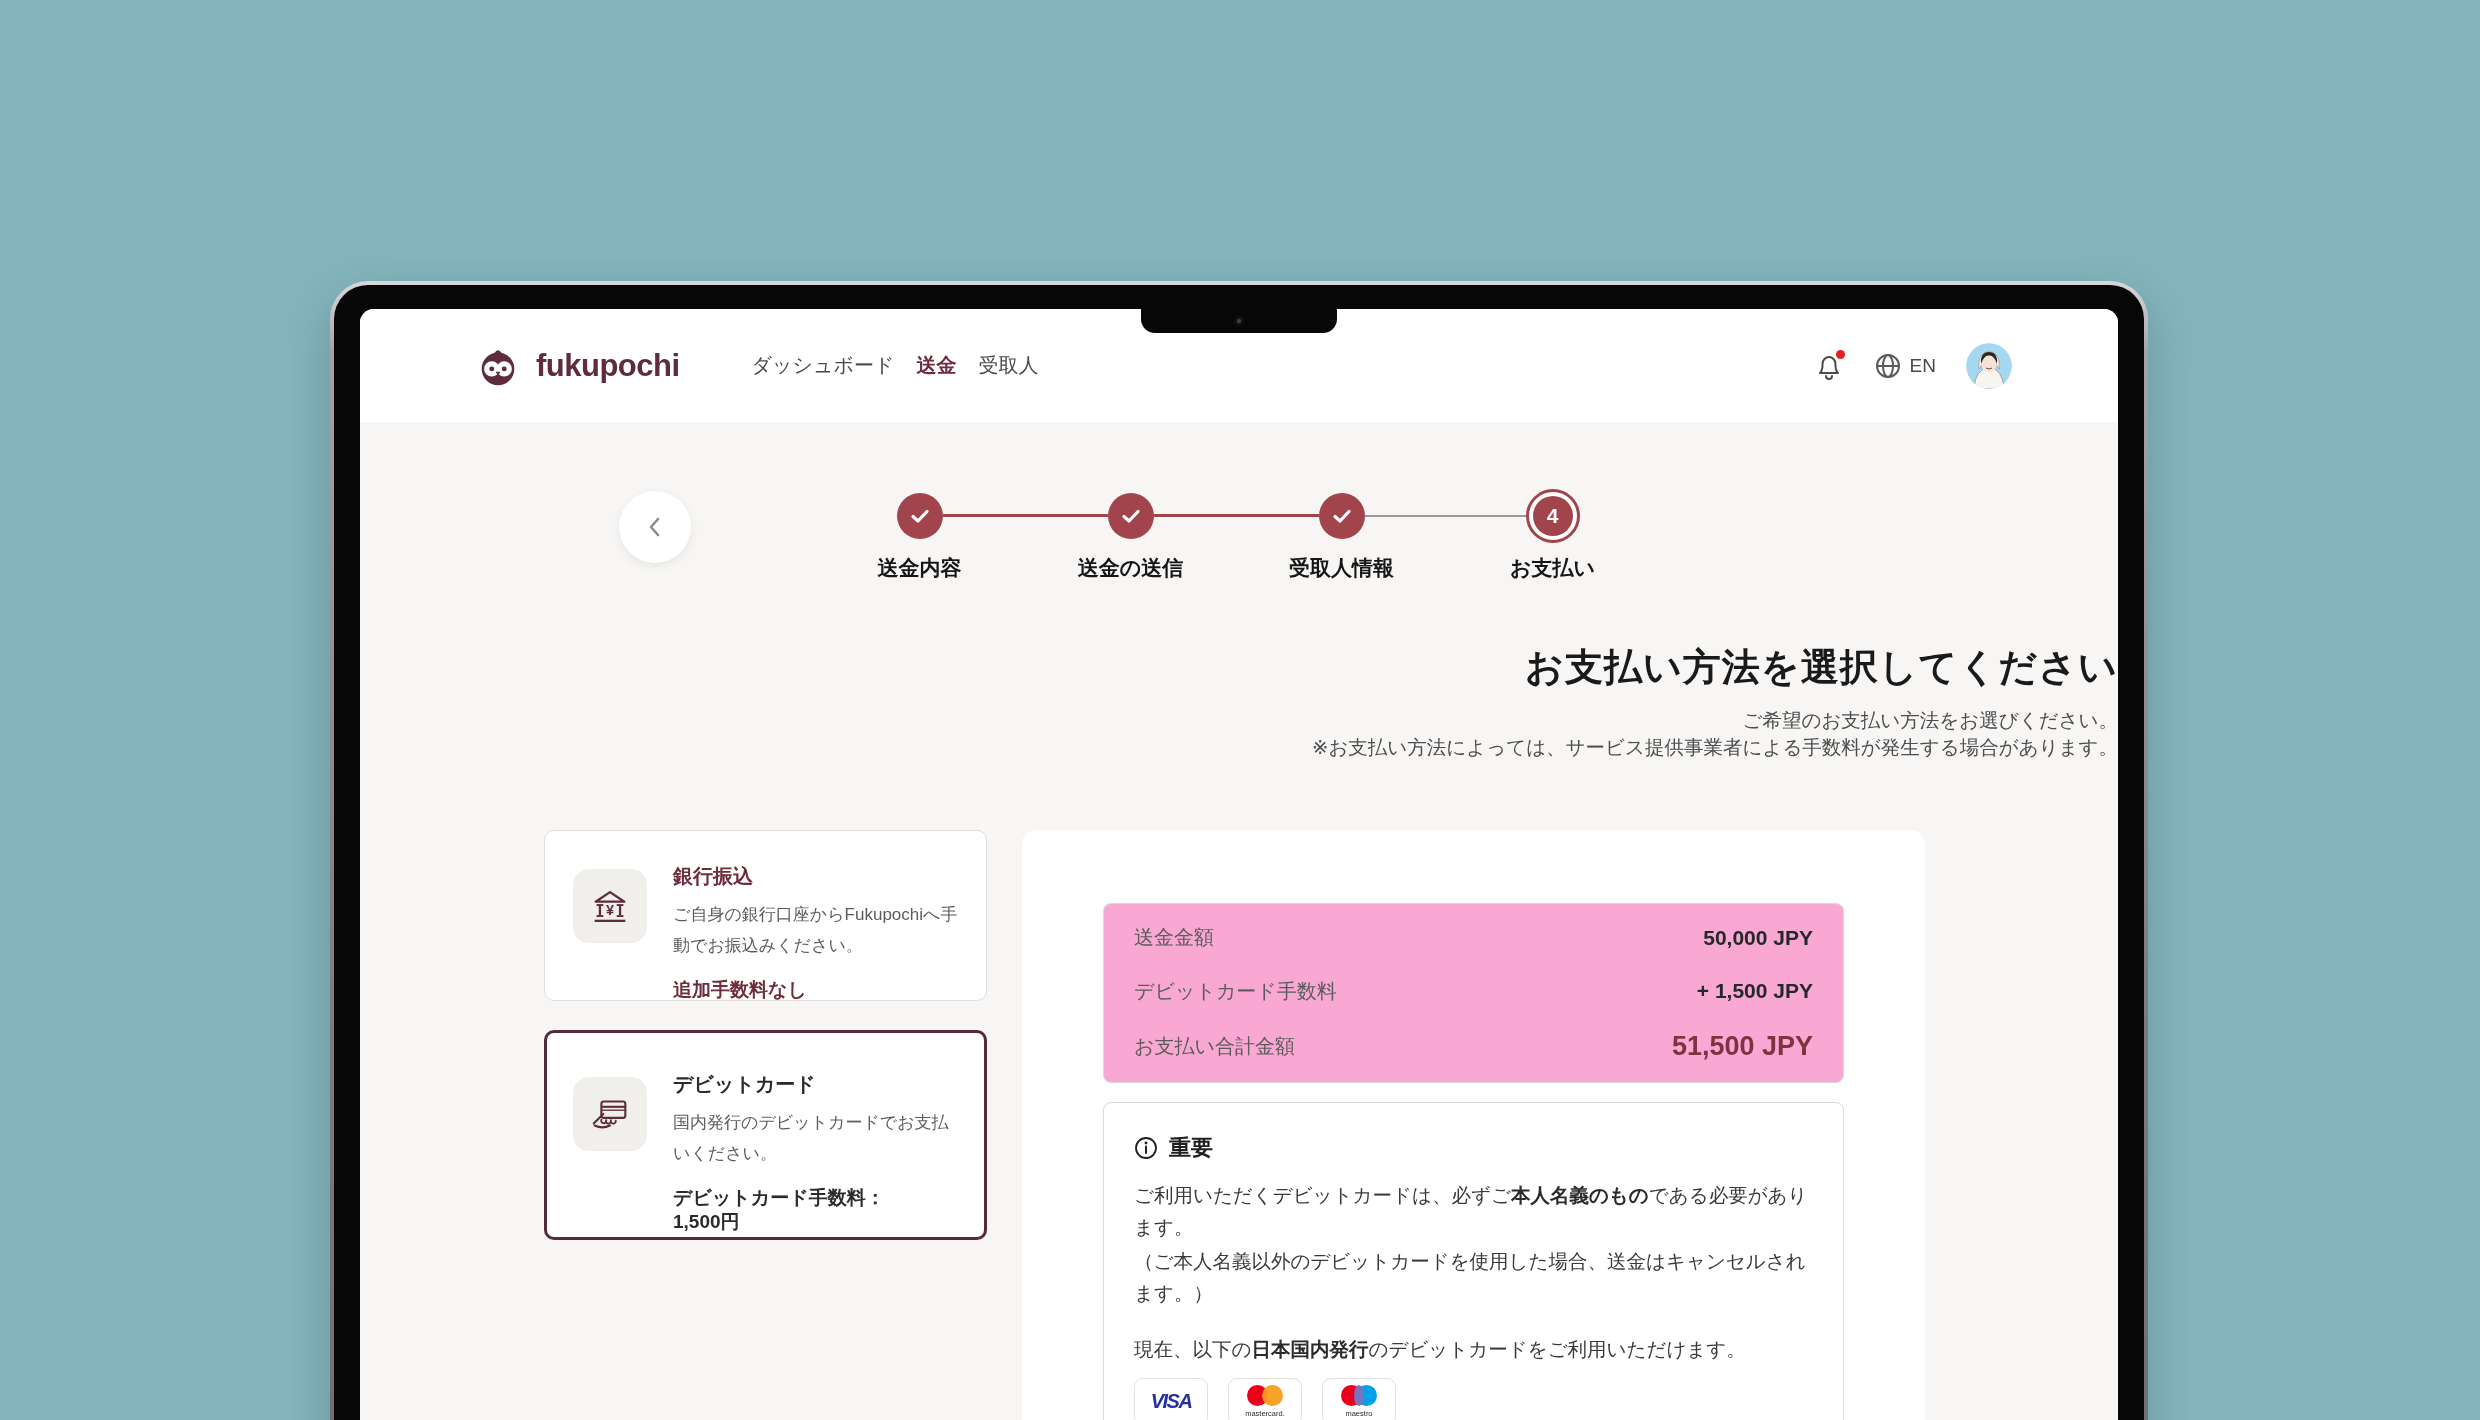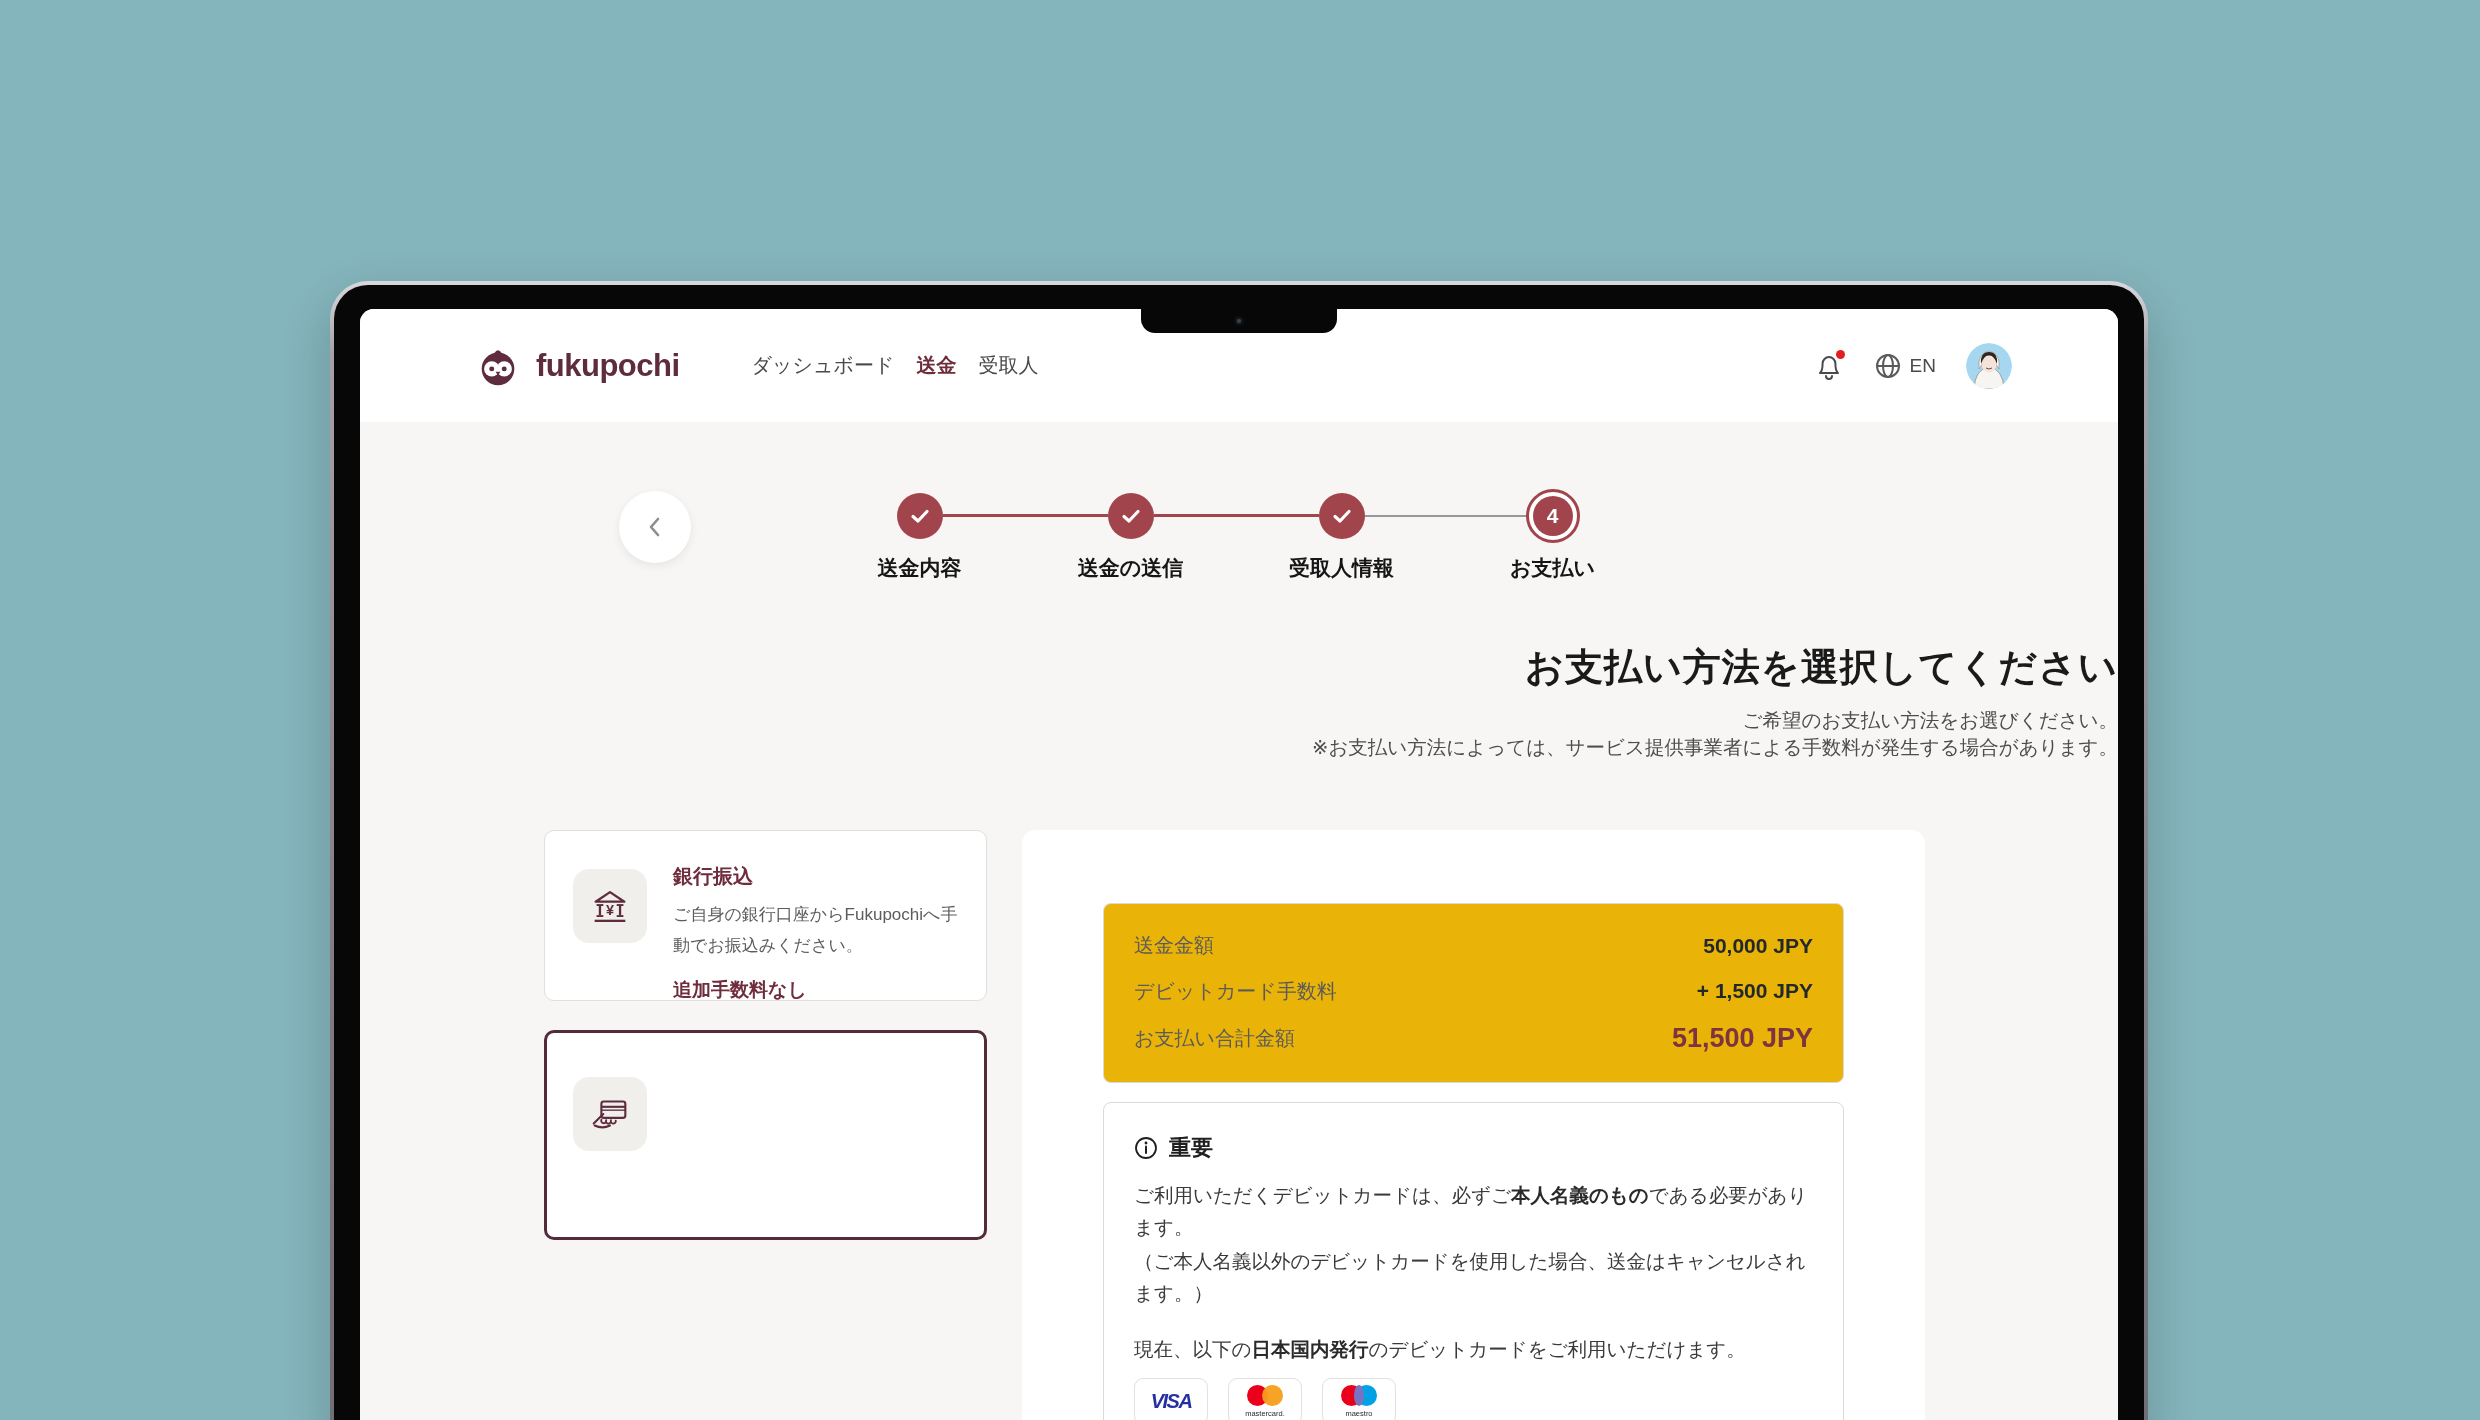--- a/index.html
+++ b/index.html
@@ -106,22 +106,22 @@
   .method-desc { margin-top:9px; font-size:17px; color:#5C5C5C; line-height:31px; }
   .method-fee { margin-top:17px; font-size:19px; font-weight:700; color:#6E2C3C; white-space:pre-line; line-height:24px; }
   .method-card.selected .method-fee { color:#2E2A2B; }
 
   
   .panel {
     position:absolute; left:662px; top:408px; width:903px; height:800px;
     background:#ffffff; border-radius:14px; padding:73px 81px 0 81px;
   }
   .summary {
-    border:1px solid #DCDAD7; border-radius:8px; height:180px; background:#eab308;
-    padding:28px 30px; display:flex; flex-direction:column; justify-content:space-between;
+    border:1px solid #DCDAD7; border-radius:8px; height:180px; background:#f9a8d4;
+    padding:20px 30px; display:flex; flex-direction:column; justify-content:space-between;
   }
   .srow { display:flex; justify-content:space-between; align-items:center; }
   .slabel { font-size:20px; color:#5B5B5B; }
   .svalue { font-size:21px; font-weight:700; color:#23282B; }
   .srow.total .svalue { font-size:27px; color:#7D3340; }
 
   .notice {
     margin-top:19px; border:1px solid #DCDAD7; border-radius:8px; background:#fff;
     padding:30px 30px 40px 30px;
   }
@@ -296,20 +296,26 @@
           <div class="method-card selected">
             <div class="icon-tile">
               <svg width="46" height="46" viewBox="0 0 48 48">
                 <rect x="15" y="11" width="25" height="17" rx="2.5" fill="none" stroke="#5E2C3E" stroke-width="2.2"></rect>
                 <line x1="15" y1="16.5" x2="40" y2="16.5" stroke="#5E2C3E" stroke-width="2.2"></line>
                 <line x1="15" y1="20" x2="40" y2="20" stroke="#5E2C3E" stroke-width="1.4"></line>
                 <path d="M7 34 L17 24" stroke="#5E2C3E" stroke-width="2.2" stroke-linecap="round"></path>
                 <path d="M15 30 a2.6 2.6 0 1 0 5 1 M20 30.5 a2.6 2.6 0 1 0 5 1 M25 30.5 a2.6 2.6 0 1 0 5 0.5" fill="none" stroke="#5E2C3E" stroke-width="2" stroke-linecap="round"></path>
                 <path d="M8 36 q8 4 16 0" fill="none" stroke="#5E2C3E" stroke-width="2.2" stroke-linecap="round"></path>
               </svg>
+            </div>
+            <div>
+              <div class="method-title">デビットカード</div>
+              <div class="method-desc">国内発行のデビットカードでお支払いください。</div>
+              <div class="method-fee">デビットカード手数料：
+1,500円</div>
             </div>
           </div>
         </div>
 
         <div class="panel">
 
           <div class="summary">
             <div class="srow">
               <span class="slabel">送金金額</span>
               <span class="svalue">50,000 JPY</span>

